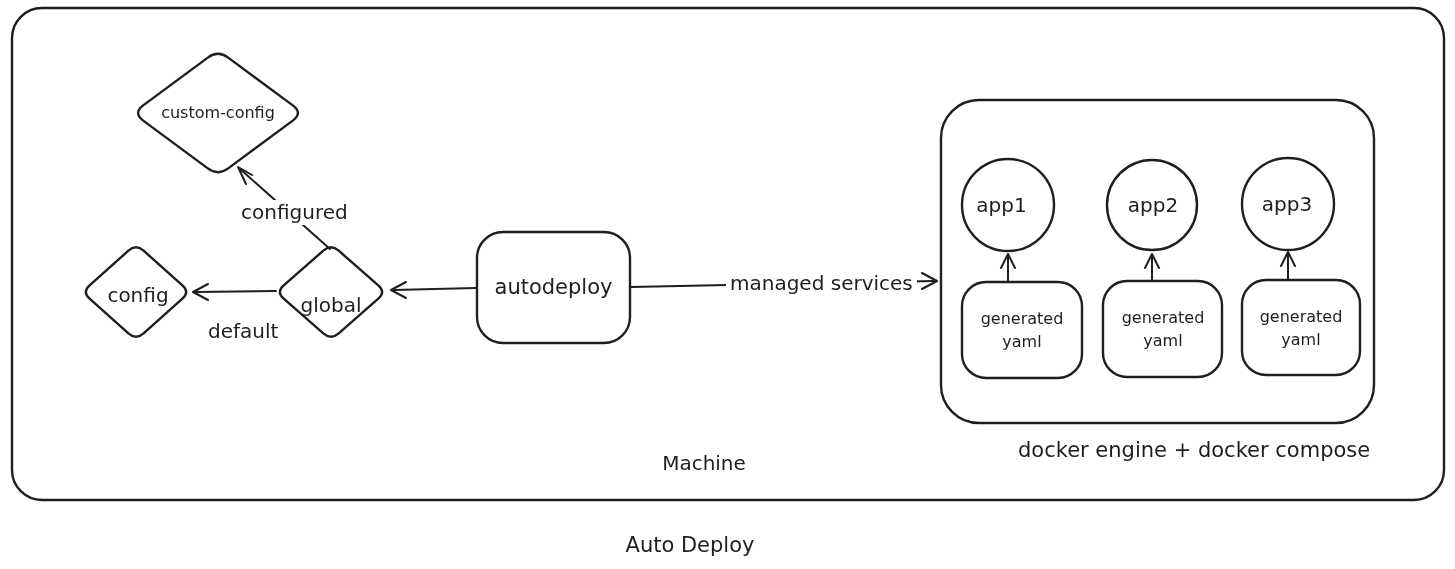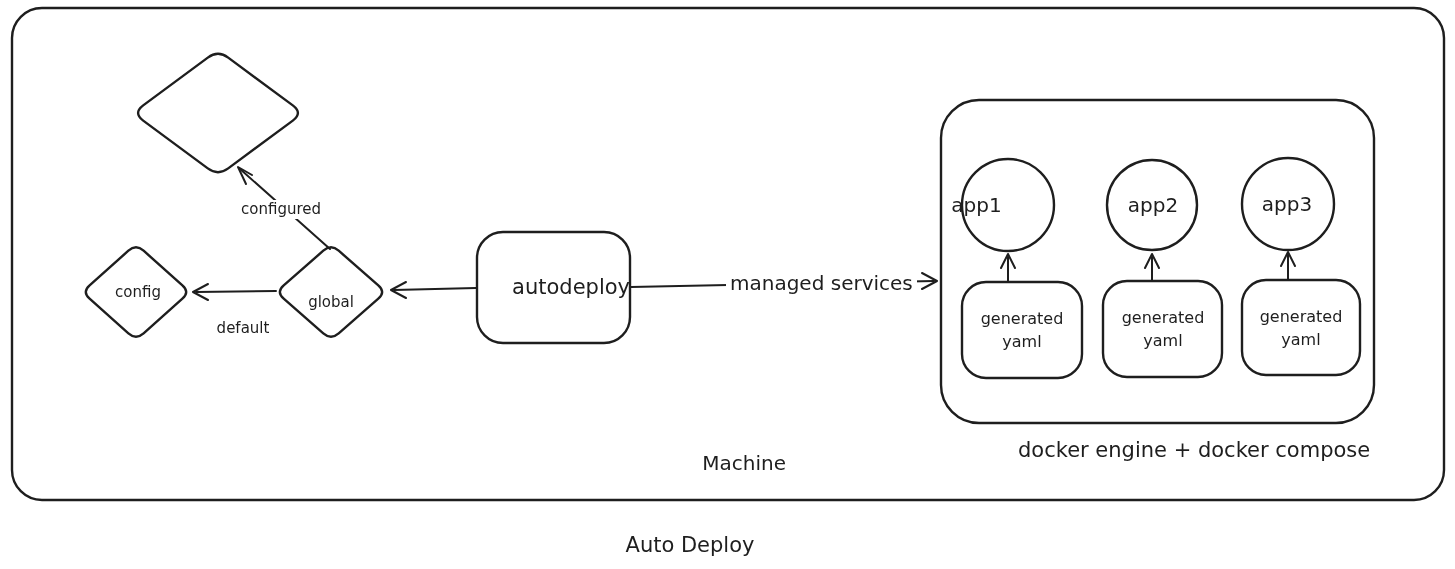--- a/index.html
+++ b/index.html
@@ -34,21 +34,21 @@
     text-align: center;
     color: #1e1e1e;
     white-space: nowrap;
     line-height: 1.25;
   }
   .on-line {
     background: #ffffff;
     padding: 0 4px;
   }
   .wrap { white-space: normal; }
-  .fs15 { font-size: 15px; }
+  .fs15 { font-size: 20px; }
   .fs16 { font-size: 16px; }
   .fs18 { font-size: 16px; line-height: 23px; }
   .fs20 { font-size: 20px; }
   .fs21 { font-size: 21px; }
 </style>
 </head>
 <body>
 
 <div class="stage">
 
@@ -89,40 +89,41 @@
     <line x1="1008" y1="281" x2="1008" y2="257" class="edge"></line>
     <polyline points="1001,268 1008,254 1015,268" class="edge"></polyline>
 
     <line x1="1152" y1="280" x2="1152" y2="257" class="edge"></line>
     <polyline points="1145,268 1152,254 1159,268" class="edge"></polyline>
 
     <line x1="1288" y1="279" x2="1288" y2="255" class="edge"></line>
     <polyline points="1281,266 1288,252 1295,266" class="edge"></polyline>
   </svg>
 
+  <div class="label fs16" style="left:133px; top:103px; width:170px;">custom-config</div>
 
   <div class="label fs15" style="left:86px; top:283px; width:104px;">config</div>
 
   <div class="label fs15" style="left:281px; top:283px; width:100px;margin-top:10px;">global</div>
 
-  <div class="label fs21" style="left:477px; top:274px; width:153px;text-align:right;">autodeploy</div>
+  <div class="label fs21" style="left:477px; top:274px; width:153px;">autodeploy</div>
 
   <div class="label fs15 on-line" style="left:237px; top:200px;">configured</div>
 
   <div class="label fs15" style="left:208px; top:319px; width:70px;">default</div>
 
   <div class="label fs20 on-line" style="left:690px; top:271px;margin-left:36px;">managed services</div>
 
-  <div class="label fs20" style="left:921px; top:193px; width:77px;padding-left:17px;">app1</div>
+  <div class="label fs20" style="left:963px; top:193px; width:77px;">app1</div>
   <div class="label fs20" style="left:1107px; top:193px; width:92px;">app2</div>
   <div class="label fs20" style="left:1243px; top:192px; width:88px;">app3</div>
 
   <div class="label fs18 wrap" style="left:967px; top:307px; width:110px;">generated yaml</div>
   <div class="label fs18 wrap" style="left:1108px; top:306px; width:110px;">generated yaml</div>
   <div class="label fs18 wrap" style="left:1246px; top:305px; width:110px;">generated yaml</div>
 
-  <div class="label fs20" style="left:586px; top:451px; width:200px;text-align:right;">Machine</div>
+  <div class="label fs20" style="left:604px; top:451px; width:200px;">Machine</div>
 
   <div class="label fs21" style="left:1018px; top:437px; width:320px;">docker engine + docker compose</div>
 
   <div class="label fs21" style="left:590px; top:532px; width:200px;">Auto Deploy</div>
 
 </div>
 
 </body></html>

